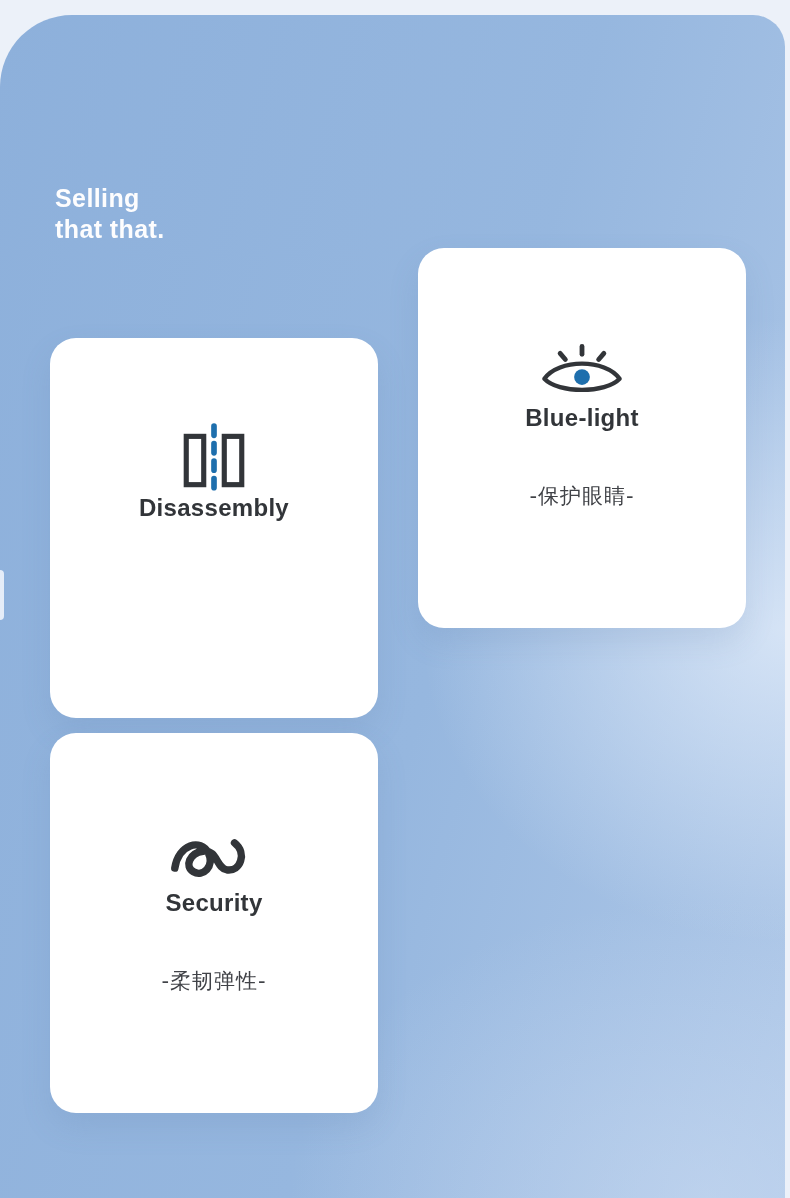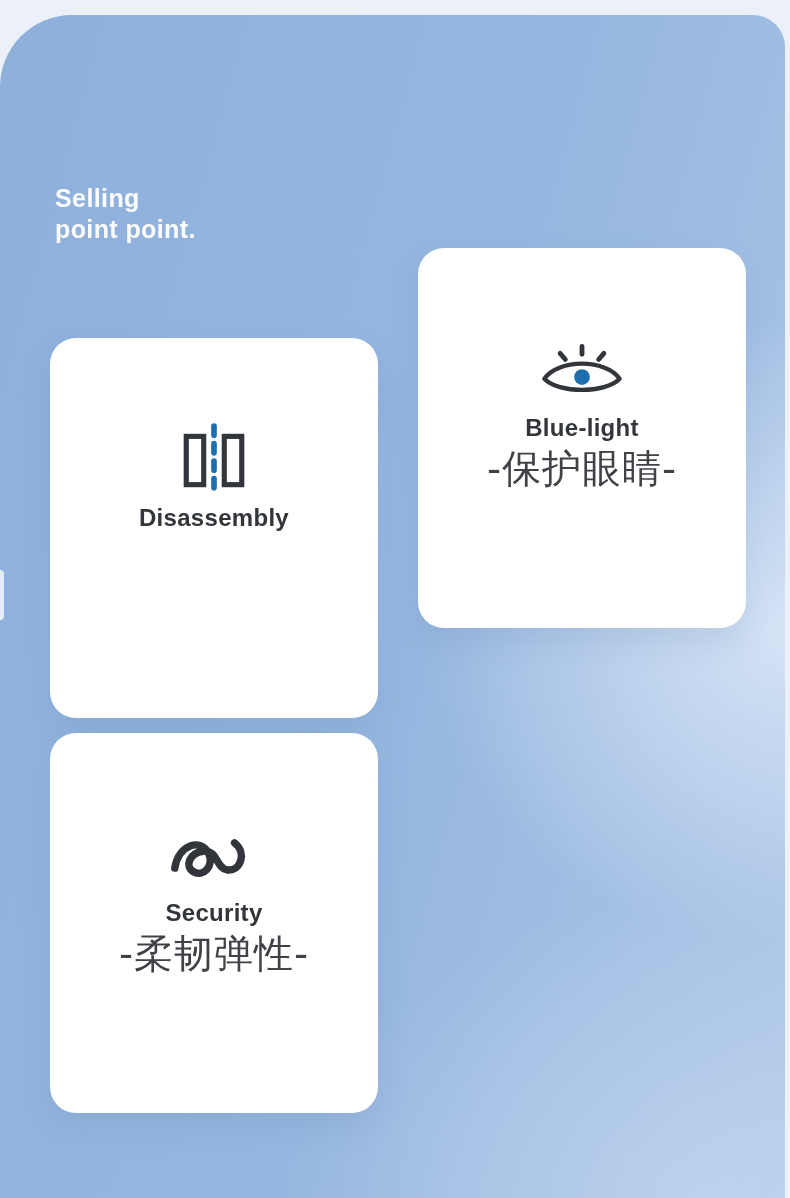--- a/index.html
+++ b/index.html
@@ -57,45 +57,45 @@
   .card-stabilize   { left:418px; top:643px; }
 
   .icon-box {
     margin-top:88px;
     height:68px;
     display:flex;
     align-items:center;
     justify-content:center;
   }
   .card-title {
-    margin-top:10px;
     font-size:24px;
     font-weight:700;
     color:#323539;
     letter-spacing:.3px;
   }
   .card-subtitle {
-    font-size:39px;
+    margin-top:50px;
+    font-size:21px;
     font-weight:500;
     color:#404247;
     letter-spacing:1px;
     font-family:"DejaVu Sans", "Liberation Sans", sans-serif;
   }
 </style>
 </head>
 <body>
 
 <div class="stage">
 
   <div class="panel"></div>
   <div class="left-notch"></div>
 
   <div class="header">
     <div>Selling</div>
-    <div>point point.</div>
+    <div>that that.</div>
   </div>
 
   <div class="card card-disassembly">
     <div class="icon-box">
       <svg width="68" height="74" viewBox="0 0 64 72" fill="none">
         <rect x="5" y="13" width="17" height="47" stroke="#323539" stroke-width="5"></rect>
         <rect x="42" y="13" width="17" height="47" stroke="#323539" stroke-width="5"></rect>
         <line x1="32" y1="3" x2="32" y2="69" stroke="#1e6fad" stroke-width="5.5" stroke-dasharray="9 8" stroke-linecap="round"></line>
       </svg>
     </div>

